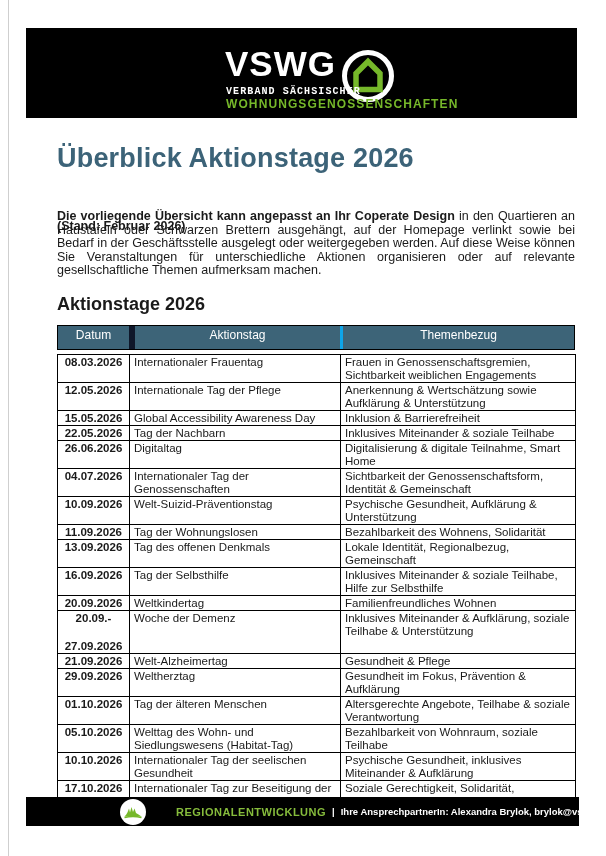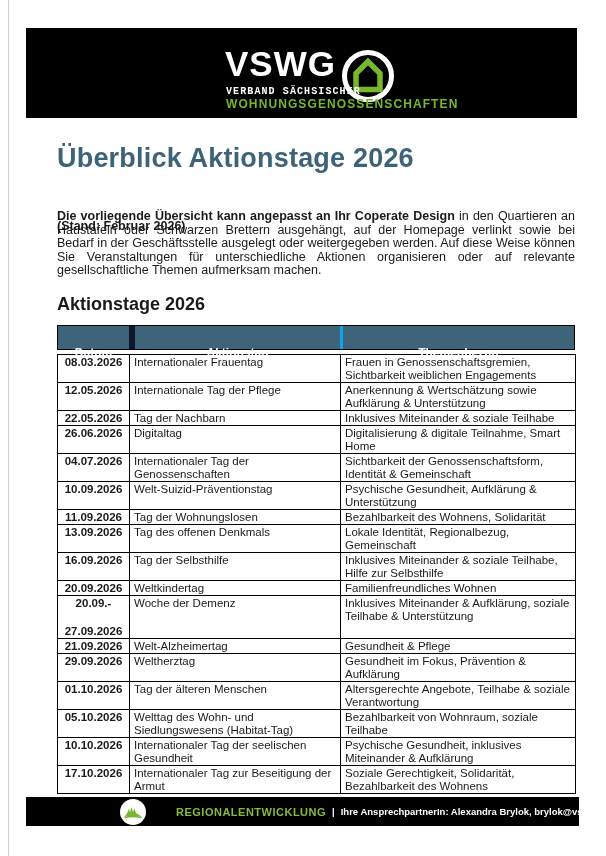--- a/index.html
+++ b/index.html
@@ -40,22 +40,22 @@
   .intro .bold { font-weight:700; }
   .section-heading { position:absolute; left:57px; top:294px; font-size:18px; font-weight:700; }
 
   
   .table-wrap { position:absolute; left:57px; top:325px; width:518px; }
   .thead {
     display:flex; box-sizing:border-box; width:518px; height:25px;
     border:1px solid #000; background:#3d6478;
   }
   .hcell {
-    box-sizing:border-box; color:#ffffff; font-weight:700; font-size:12px;
-    text-align:center; padding-top:20px;
+    box-sizing:border-box; color:#ffffff; font-weight:400; font-size:12px;
+    text-align:center; padding-top:2px;
   }
   .hcell.c1 { width:71px; }
   .hcell.c2 { width:211px; border-left:6px solid #0f172a; }
   .hcell.c3 { flex:1; border-left:3px solid #0ea5e9; }
 
   .body-table {
     width:518px; margin-top:4px; border-collapse:collapse; table-layout:fixed;
   }
   .body-table td {
     border:1px solid #000; vertical-align:top;
@@ -126,20 +126,27 @@
   </tr>
 
   <tr>
     <td class="td-datum">
               <div>12.05.2026</div>
             </td>
     <td class="td-aktionstag"><span>Internationale Tag der Pflege</span></td>
     <td class="td-themenbezug"><span>Anerkennung &amp; Wertschätzung sowie Aufklärung &amp; Unterstützung</span></td>
   </tr>
 
+  <tr>
+    <td class="td-datum">
+              <div>15.05.2026</div>
+            </td>
+    <td class="td-aktionstag"><span>Global Accessibility Awareness Day</span></td>
+    <td class="td-themenbezug"><span>Inklusion &amp; Barrierefreiheit</span></td>
+  </tr>
 
   <tr>
     <td class="td-datum">
               <div>22.05.2026</div>
             </td>
     <td class="td-aktionstag"><span>Tag der Nachbarn</span></td>
     <td class="td-themenbezug"><span>Inklusives Miteinander &amp; soziale Teilhabe</span></td>
   </tr>
 
   <tr>

